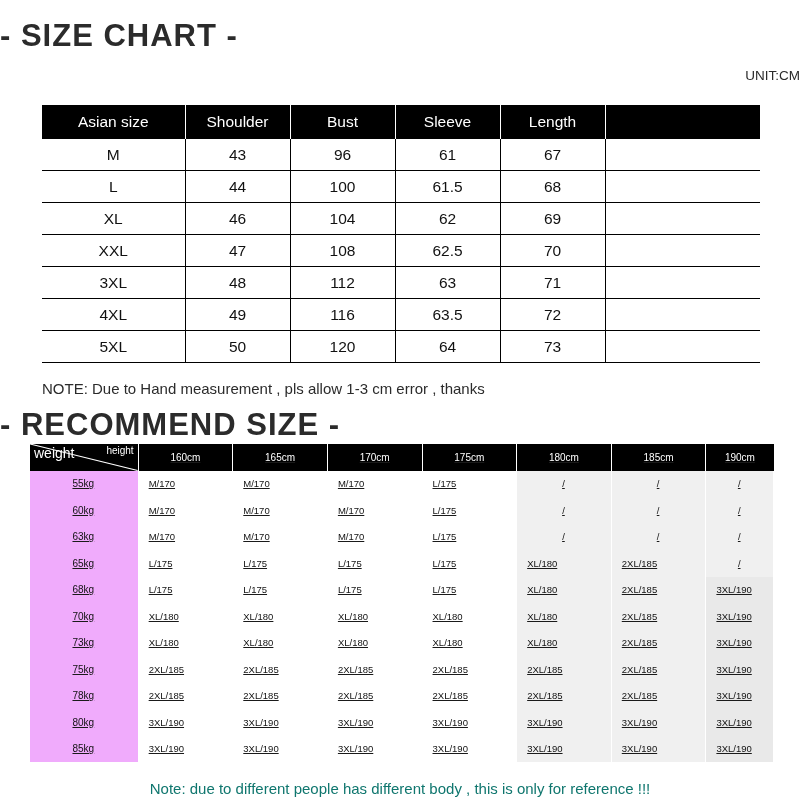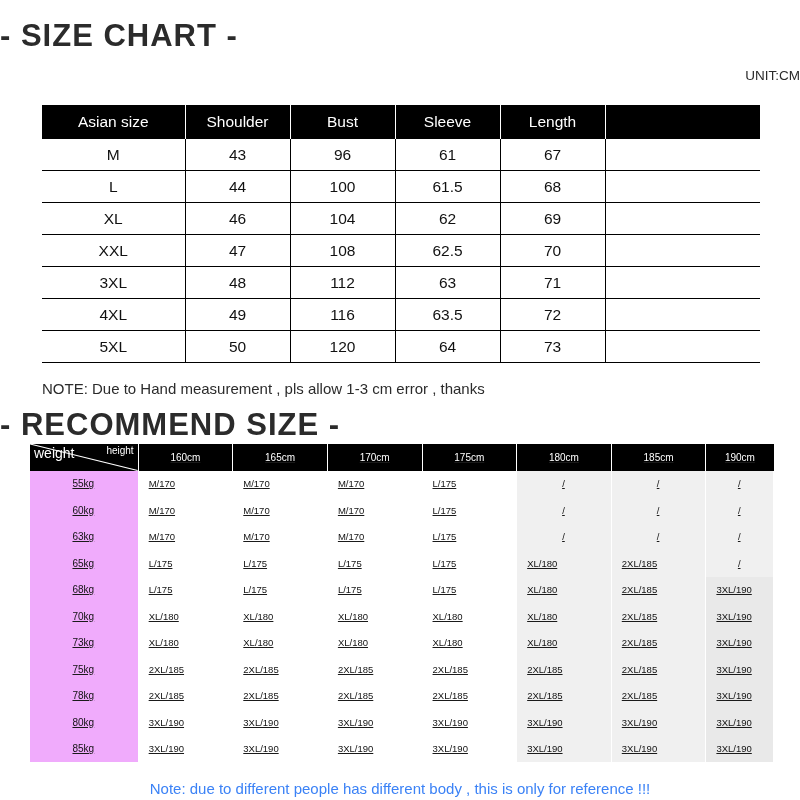--- a/index.html
+++ b/index.html
@@ -161,21 +161,21 @@
     text-align: center;
     padding-left: 0;
   }
 
   table.rec colgroup col.r0 { width: 96px; }
   table.rec colgroup col.rx { width: 84px; }
   table.rec colgroup col.rlast { width: 60px; }
 
   .final-note {
     text-align: center;
-    color: #3b82f6;
+    color: #0f766e;
     font-size: 15px;
     margin-top: 18px;
   }
 </style>
 </head>
 <body>
 
 <div class="page">
 
   <div class="title" id="size-chart-title">- SIZE CHART -</div>

